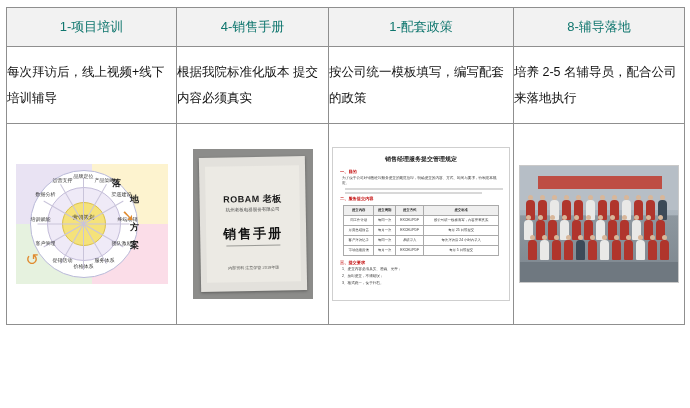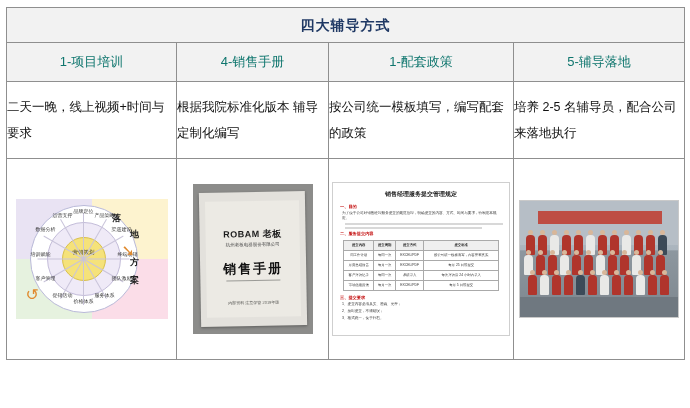--- a/index.html
+++ b/index.html
@@ -339,44 +339,39 @@
 <div class="page">
   <table class="grid">
     <colgroup>
       <col style="width:170px">
       <col style="width:152px">
       <col style="width:185px">
       <col style="width:171px">
     </colgroup>
     <tbody>
       <tr>
-        <td class="title-cell" colspan="4">
-          <span class="title-text">四大辅导方式</span>
-        </td>
-      </tr>
-      <tr>
         <td class="head-cell">
           <span class="head-text">1-项目培训</span>
         </td>
         <td class="head-cell">
           <span class="head-text">4-销售手册</span>
         </td>
         <td class="head-cell">
           <span class="head-text">1-配套政策</span>
         </td>
         <td class="head-cell">
-          <span class="head-text">5-辅导落地</span>
+          <span class="head-text">8-辅导落地</span>
         </td>
       </tr>
       <tr>
         <td class="body-cell">
-          <span class="body-text">二天一晚，线上视频+时间与要求</span>
+          <span class="body-text">每次拜访后，线上视频+线下培训辅导</span>
         </td>
         <td class="body-cell">
-          <span class="body-text">根据我院标准化版本 辅导定制化编写</span>
+          <span class="body-text">根据我院标准化版本 提交内容必须真实</span>
         </td>
         <td class="body-cell">
           <span class="body-text">按公司统一模板填写，编写配套的政策</span>
         </td>
         <td class="body-cell">
           <span class="body-text">培养 2-5 名辅导员，配合公司来落地执行</span>
         </td>
       </tr>
       <tr>
 

